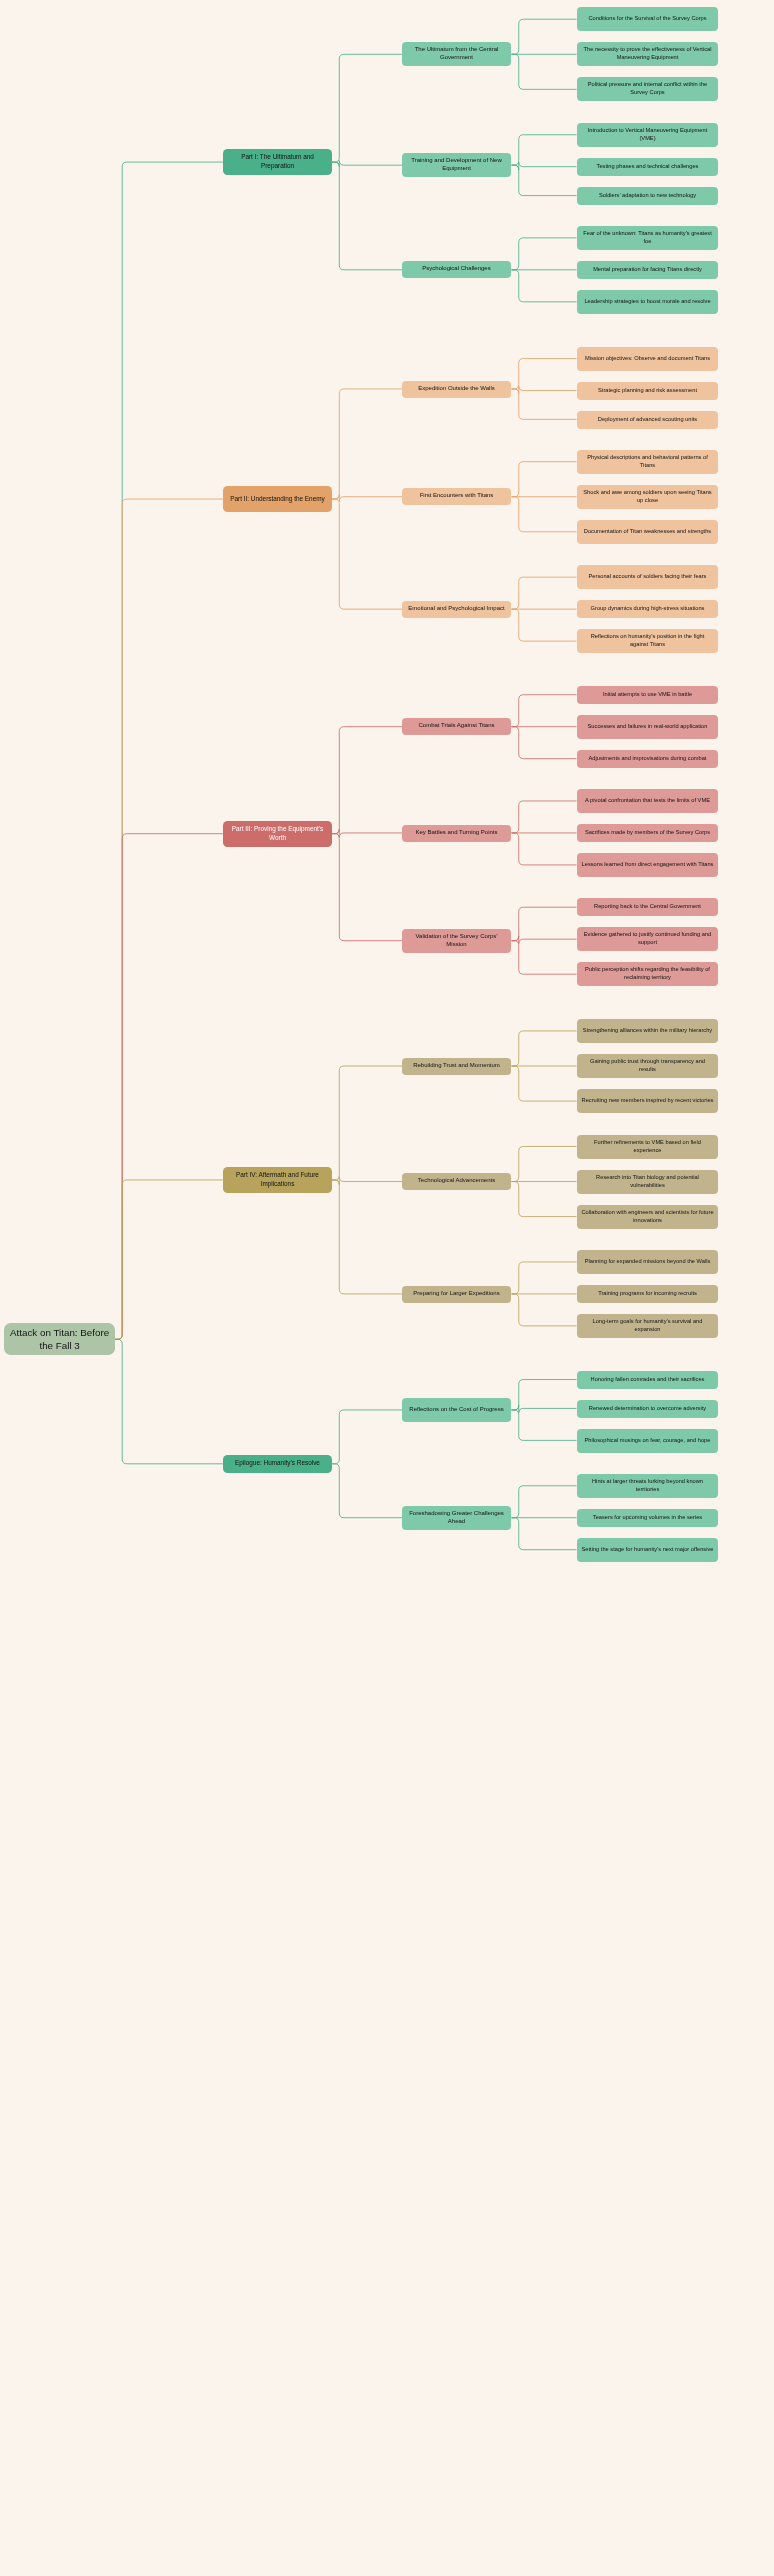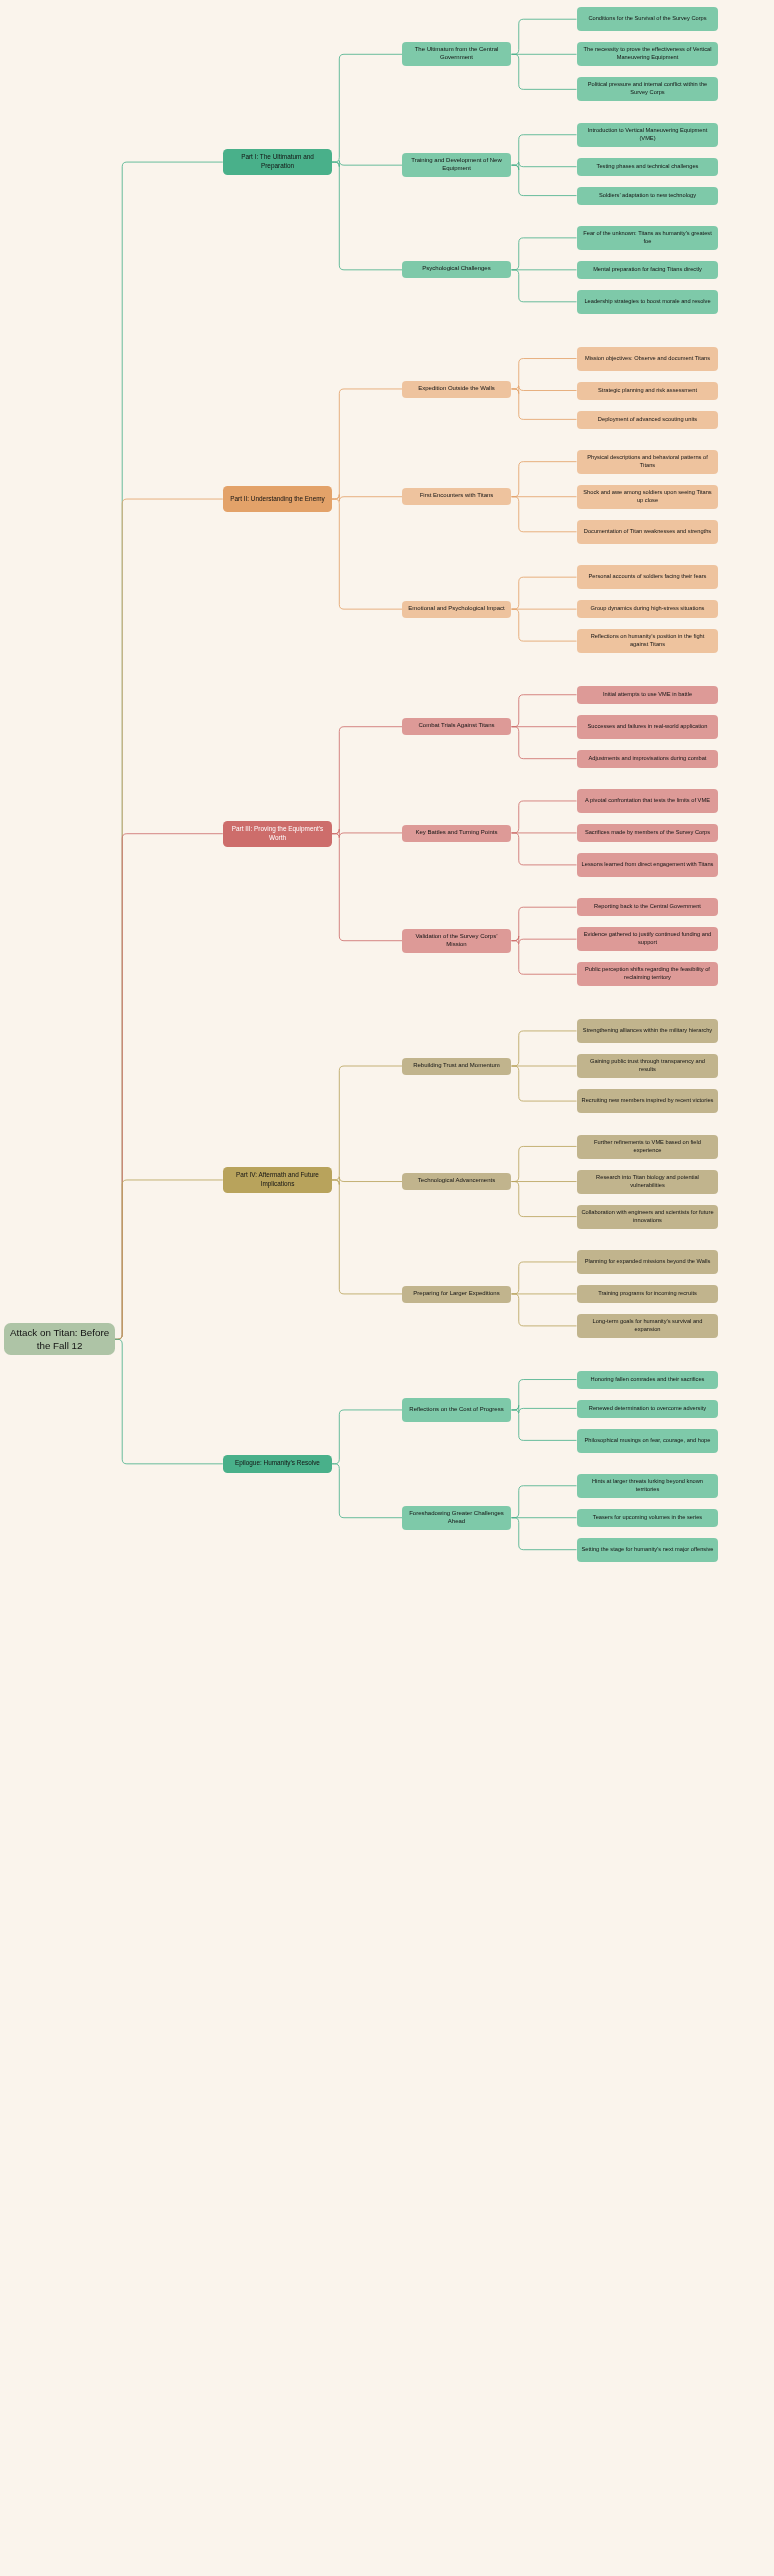--- a/index.html
+++ b/index.html
@@ -94,21 +94,21 @@
       <path d="M 223 2597 L 228 2597 Q 237 2597 237 2606 L 237 2829.5 Q 237 2838.5 246 2838.5 L 432 2838.5" fill="none" stroke="#49b08a" stroke-width="1.6"></path>
       <path d="M 644 2838.5 L 649 2838.5 Q 658 2838.5 658 2829.5 L 658 2743 Q 658 2734 667 2734 L 780 2734" fill="none" stroke="#49b08a" stroke-width="1.6"></path>
       <path d="M 992 2734 L 997 2734 Q 1006 2734 1006 2725 L 1006 2684 Q 1006 2675 1015 2675 L 1118 2675" fill="none" stroke="#49b08a" stroke-width="1.6"></path>
       <path d="M 992 2734 L 997 2734 Q 1006 2734 1006 2725 L 1006 2740 Q 1006 2731 1015 2731 L 1118 2731" fill="none" stroke="#49b08a" stroke-width="1.6"></path>
       <path d="M 992 2734 L 997 2734 Q 1006 2734 1006 2743 L 1006 2784 Q 1006 2793 1015 2793 L 1118 2793" fill="none" stroke="#49b08a" stroke-width="1.6"></path>
       <path d="M 644 2838.5 L 649 2838.5 Q 658 2838.5 658 2847.5 L 658 2934 Q 658 2943 667 2943 L 780 2943" fill="none" stroke="#49b08a" stroke-width="1.6"></path>
       <path d="M 992 2943 L 997 2943 Q 1006 2943 1006 2934 L 1006 2890 Q 1006 2881 1015 2881 L 1118 2881" fill="none" stroke="#49b08a" stroke-width="1.6"></path>
       <path d="M 992 2943 L 1118 2943" fill="none" stroke="#49b08a" stroke-width="1.6"></path>
       <path d="M 992 2943 L 997 2943 Q 1006 2943 1006 2952 L 1006 2996 Q 1006 3005 1015 3005 L 1118 3005" fill="none" stroke="#49b08a" stroke-width="1.6"></path>
     </svg>
-<div class="node lvl0" style="left: 4.1px; top: 1323px; width: 111px; height: 32px; background: rgb(174, 196, 166);">Attack on Titan: Before the Fall 12</div>
+<div class="node lvl0" style="left: 4.1px; top: 1323px; width: 111px; height: 32px; background: rgb(174, 196, 166);">Attack on Titan: Before the Fall 3</div>
     <div class="node lvl1" style="left: 223px; top: 149px; width: 109px; height: 26px; background: rgb(73, 176, 138);">Part I: The Ultimatum and Preparation</div>
     <div class="node lvl2" style="left: 402px; top: 42px; width: 109px; height: 24px; background: rgb(126, 201, 169);">The Ultimatum from the Central Government</div>
     <div class="node lvl3" style="left: 577px; top: 7.2px; width: 141px; height: 24px; background: rgb(126, 201, 169);">Conditions for the Survival of the Survey Corps</div>
     <div class="node lvl3" style="left: 577px; top: 42px; width: 141px; height: 24px; background: rgb(126, 201, 169);">The necessity to prove the effectiveness of Vertical Maneuvering Equipment</div>
     <div class="node lvl3" style="left: 577px; top: 77px; width: 141px; height: 24px; background: rgb(126, 201, 169);">Political pressure and internal conflict within the Survey Corps</div>
     <div class="node lvl2" style="left: 402px; top: 153px; width: 109px; height: 24px; background: rgb(126, 201, 169);">Training and Development of New Equipment</div>
     <div class="node lvl3" style="left: 577px; top: 123px; width: 141px; height: 24px; background: rgb(126, 201, 169);">Introduction to Vertical Maneuvering Equipment (VME)</div>
     <div class="node lvl3" style="left: 577px; top: 158px; width: 141px; height: 17.5px; background: rgb(126, 201, 169);">Testing phases and technical challenges</div>
     <div class="node lvl3" style="left: 577px; top: 187px; width: 141px; height: 17.5px; background: rgb(126, 201, 169);">Soldiers’ adaptation to new technology</div>
     <div class="node lvl2" style="left: 402px; top: 261px; width: 109px; height: 16.5px; background: rgb(126, 201, 169);">Psychological Challenges</div>

